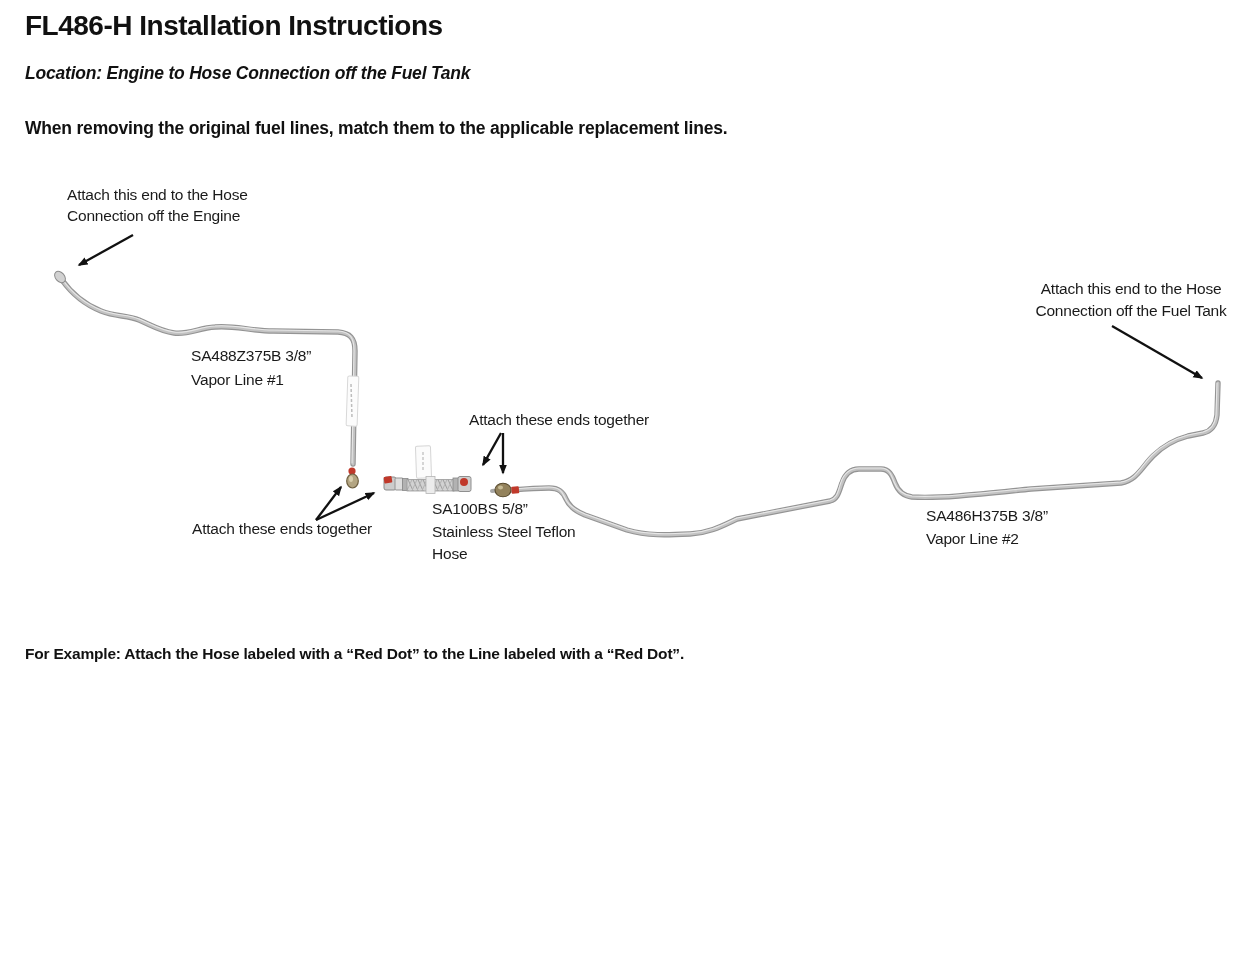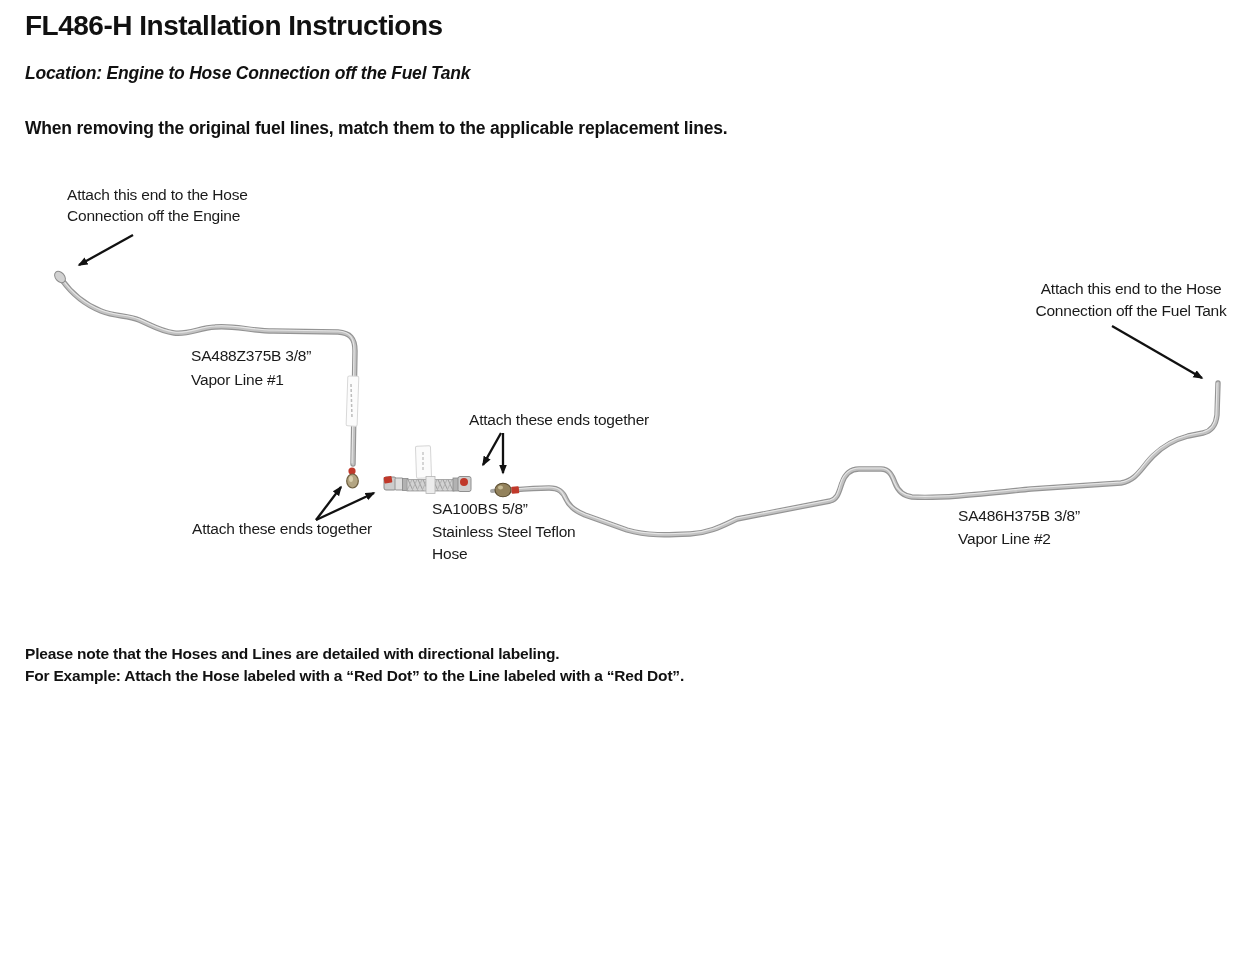--- a/index.html
+++ b/index.html
@@ -24,21 +24,21 @@
     font-size:15.5px;line-height:21px;white-space:pre-line;color:#1a1a1a;
     letter-spacing:-0.2px;
     margin-left:42px;
   }
   .engine-end{left:25px;top:184px;}
   .vline1{left:149px;top:344px;line-height:24px;}
   .attach-mid{left:427px;top:409px;}
   .hose-label{left:390px;top:498px;line-height:22.5px;}
   .attach-left{left:150px;top:518px;}
   .tank-end{left:978px;top:278px;width:222px;text-align:center;line-height:22px;}
-  .vline2{left:916px;top:504px;line-height:23px;}
+  .vline2{left:884px;top:504px;line-height:23px;}
   .footer{
     left:25px;top:643px;font-size:15.5px;font-weight:bold;line-height:22px;
     letter-spacing:-0.2px;color:#111;
   }
   .footer div{white-space:nowrap;}
   svg{position:absolute;left:0;top:0;}
   .tube-base{fill:none;stroke:#949494;stroke-width:5.4;stroke-linecap:round;stroke-linejoin:round;}
   .tube-mid{fill:none;stroke:#c3c3c3;stroke-width:3.1;stroke-linecap:round;stroke-linejoin:round;}
   .tube-hi{fill:none;stroke:#e7e7e7;stroke-width:1.1;stroke-linecap:round;stroke-linejoin:round;}
   .arrow{stroke:#111;stroke-width:2.3;fill:none;}
@@ -132,15 +132,14 @@
 <div class="abs dlabel hose-label">SA100BS 5/8”
 Stainless Steel Teflon
 Hose</div>
 <div class="abs dlabel attach-left">Attach these ends together</div>
 <div class="abs dlabel tank-end">Attach this end to the Hose
 Connection off the Fuel Tank</div>
 <div class="abs dlabel vline2">SA486H375B 3/8”
 Vapor Line #2</div>
 
 <div class="abs footer">
-  <div>Please note that the Hoses and Lines are detailed with directional labeling.</div>
   <div>For Example: Attach the Hose labeled with a “Red Dot” to the Line labeled with a “Red Dot”.</div>
 </div>
 
 </body></html>

